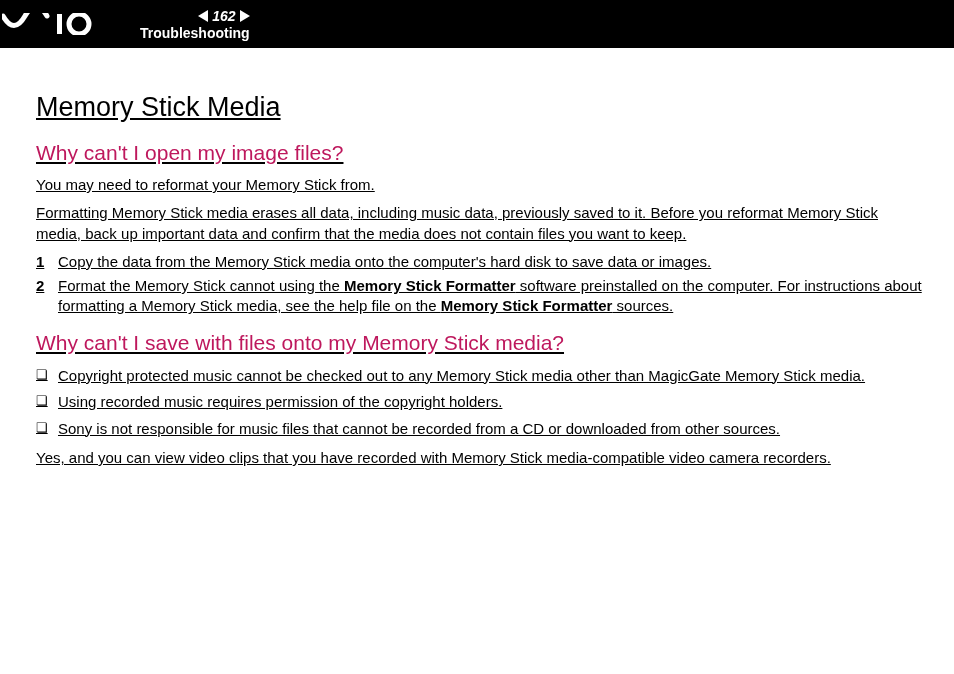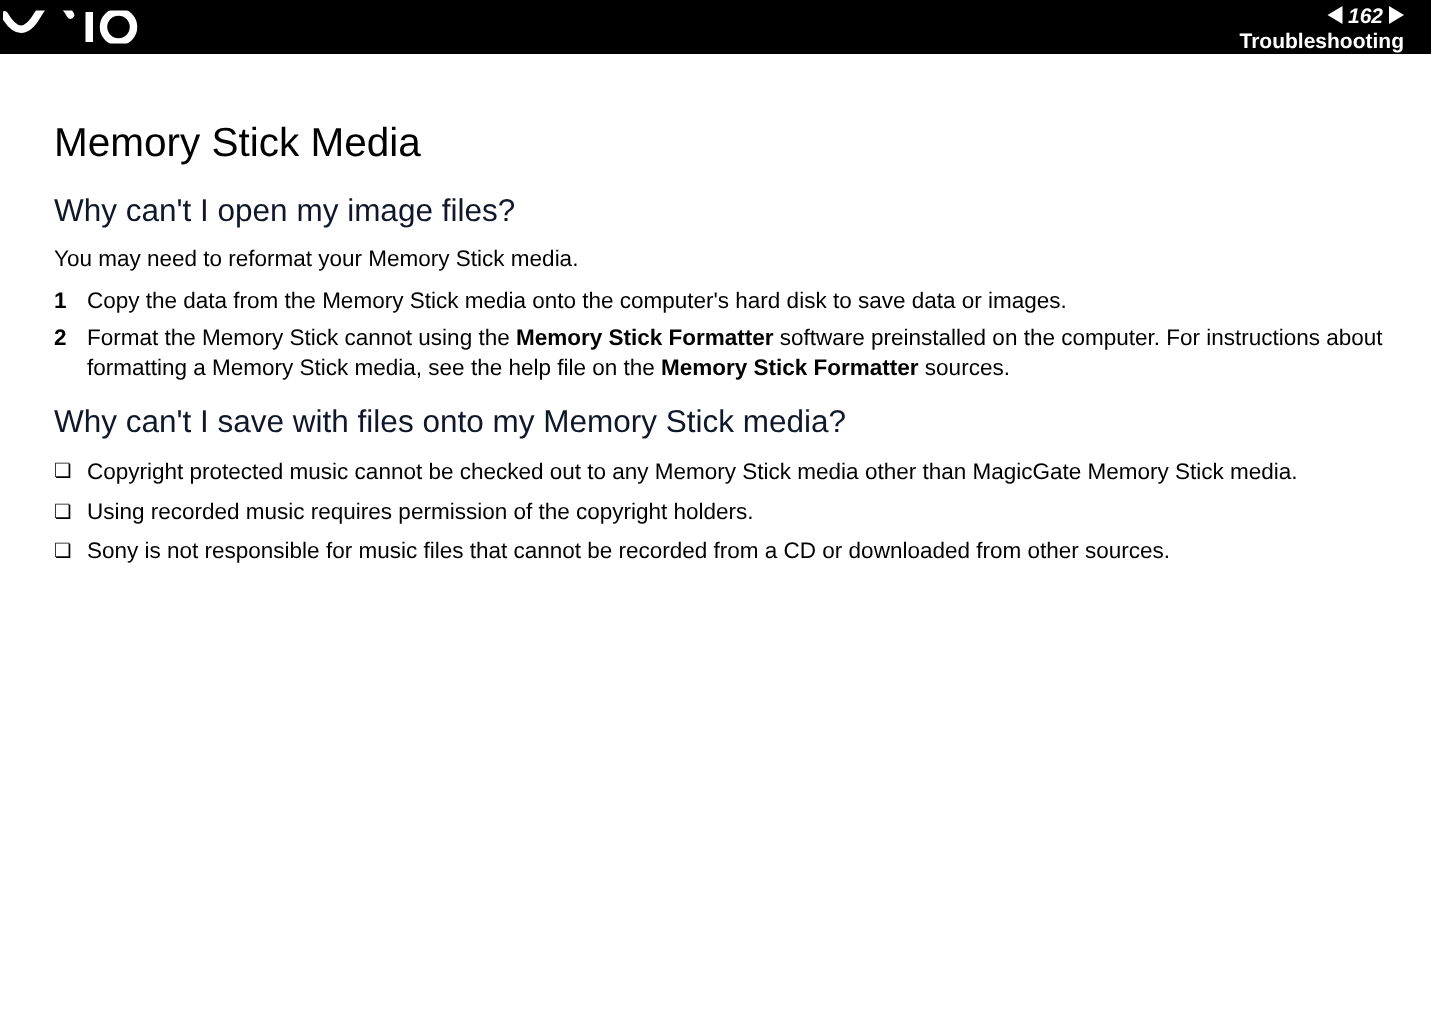--- a/index.html
+++ b/index.html
@@ -1,23 +1,22 @@
 <!DOCTYPE html>
 <html><head>
 <meta charset="utf-8">
 <style>
   * { box-sizing: border-box; margin: 0; padding: 0; }
   html, body { width: 954px; height: 674px; font-family: Arial, Helvetica, sans-serif; background: #fff; color: #000; }
   .header {
     background: #000;
     color: #fff;
-    height: 36px;
+    height: 48px;
     display: flex;
     align-items: center;
-    justify-content: space-between;
     padding: 0 18px 0 2px;
   }
   .logo svg { display: block; }
   .header-right {
     text-align: right;
     line-height: 1.1;
     padding-top: 2px;
   }
   .page-nav {
     display: flex;
@@ -36,28 +35,29 @@
   .arrow-left { border-right: 10px solid #fff; }
   .arrow-right { border-left: 10px solid #fff; }
   .section-name {
     font-size: 14px;
     font-weight: bold;
     margin-top: 2px;
     margin-left: 28px;
   }
   .content {
     padding: 44px 32px 0 36px;
+    text-decoration: underline;
   }
   h1 {
     font-weight: 400;
     font-size: 27px;
     margin-bottom: 18px;
   }
   h2 {
-    color: #0f172a;
+    color: #be185d;
     font-weight: 400;
     font-size: 21px;
     margin-top: 14px;
     margin-bottom: 10px;
   }
   p {
     font-size: 15px;
     margin-bottom: 8px;
     line-height: 1.35;
   }
@@ -114,21 +114,22 @@
       <span class="arrow-right"></span>
     </div>
     <div class="section-name">Troubleshooting</div>
   </div>
 </div>
 
 <div class="content">
   <h1>Memory Stick Media</h1>
 
   <h2>Why can't I open my image files?</h2>
-  <p>You may need to reformat your Memory Stick media.</p>
+  <p>You may need to reformat your Memory Stick from.</p>
+  <p>Formatting Memory Stick media erases all data, including music data, previously saved to it. Before you reformat Memory Stick media, back up important data and confirm that the media does not contain files you want to keep.</p>
   <ol class="numbered">
     <li>
       <span class="num">1</span>
       <span class="step-text">Copy the data from the Memory Stick media onto the computer's hard disk to save data or images.</span>
     </li>
     <li>
       <span class="num">2</span>
       <span class="step-text"><span>Format the Memory Stick cannot using the </span><b>Memory Stick Formatter</b><span> software preinstalled on the computer. For instructions about formatting a Memory Stick media, see the help file on the </span><b>Memory Stick Formatter</b><span> sources.</span></span>
     </li>
   </ol>
@@ -142,13 +143,14 @@
     <li>
       <span class="box">❏</span>
       <span class="bullet-text">Using recorded music requires permission of the copyright holders.</span>
     </li>
     <li>
       <span class="box">❏</span>
       <span class="bullet-text">Sony is not responsible for music files that cannot be recorded from a CD or downloaded from other sources.</span>
     </li>
   </ul>
 
+  <p>Yes, and you can view video clips that you have recorded with Memory Stick media-compatible video camera recorders.</p>
 </div>
 
 </body></html>

